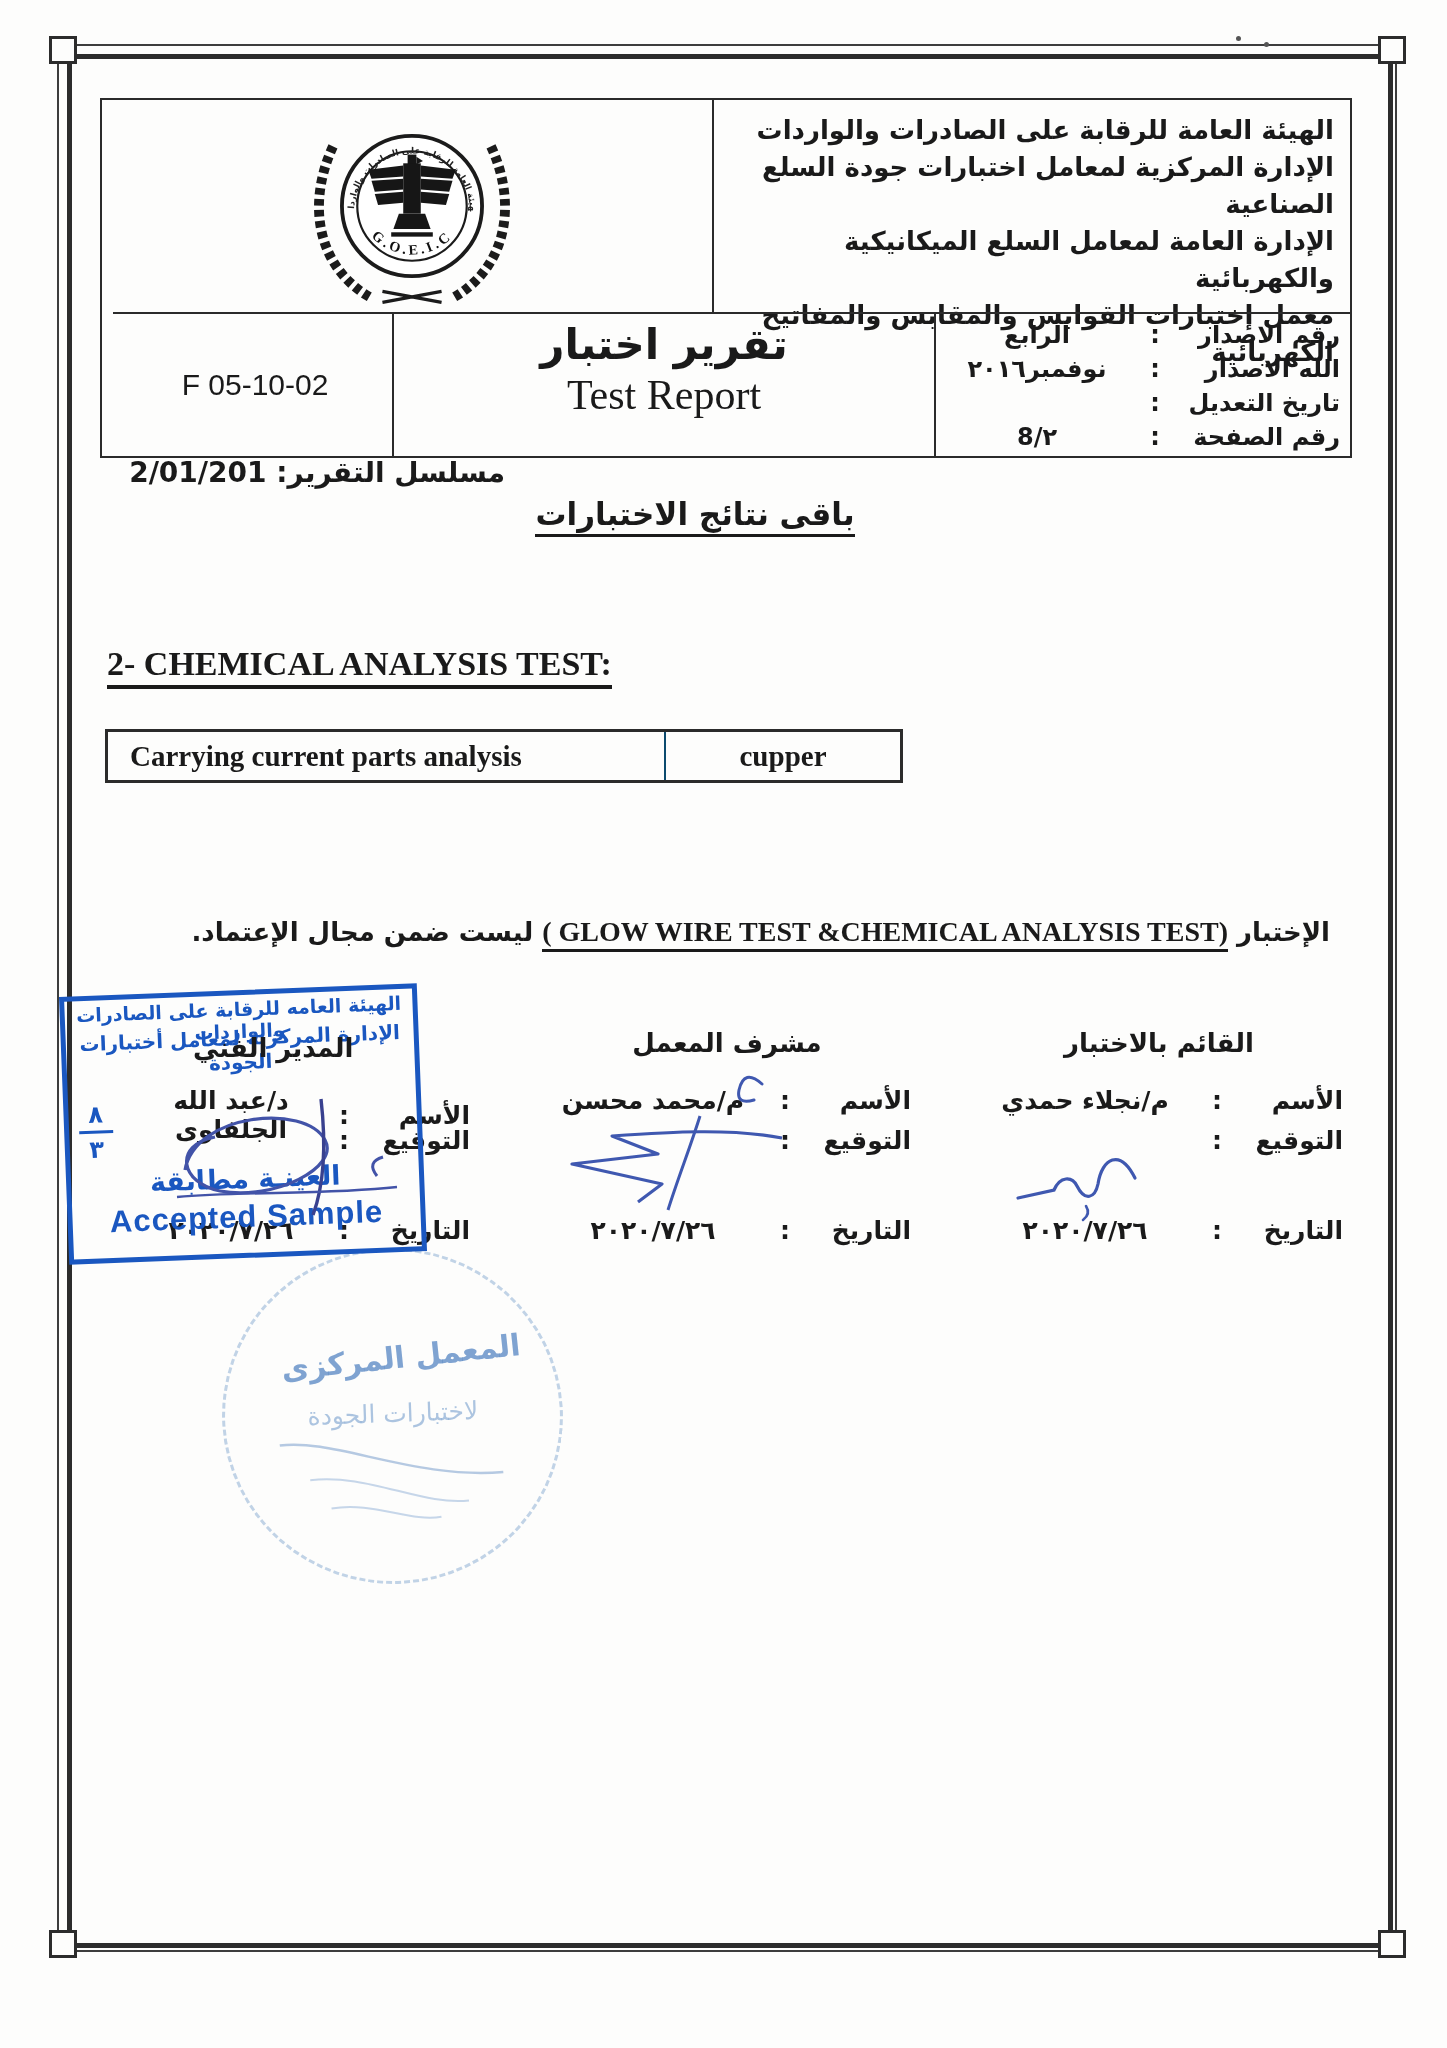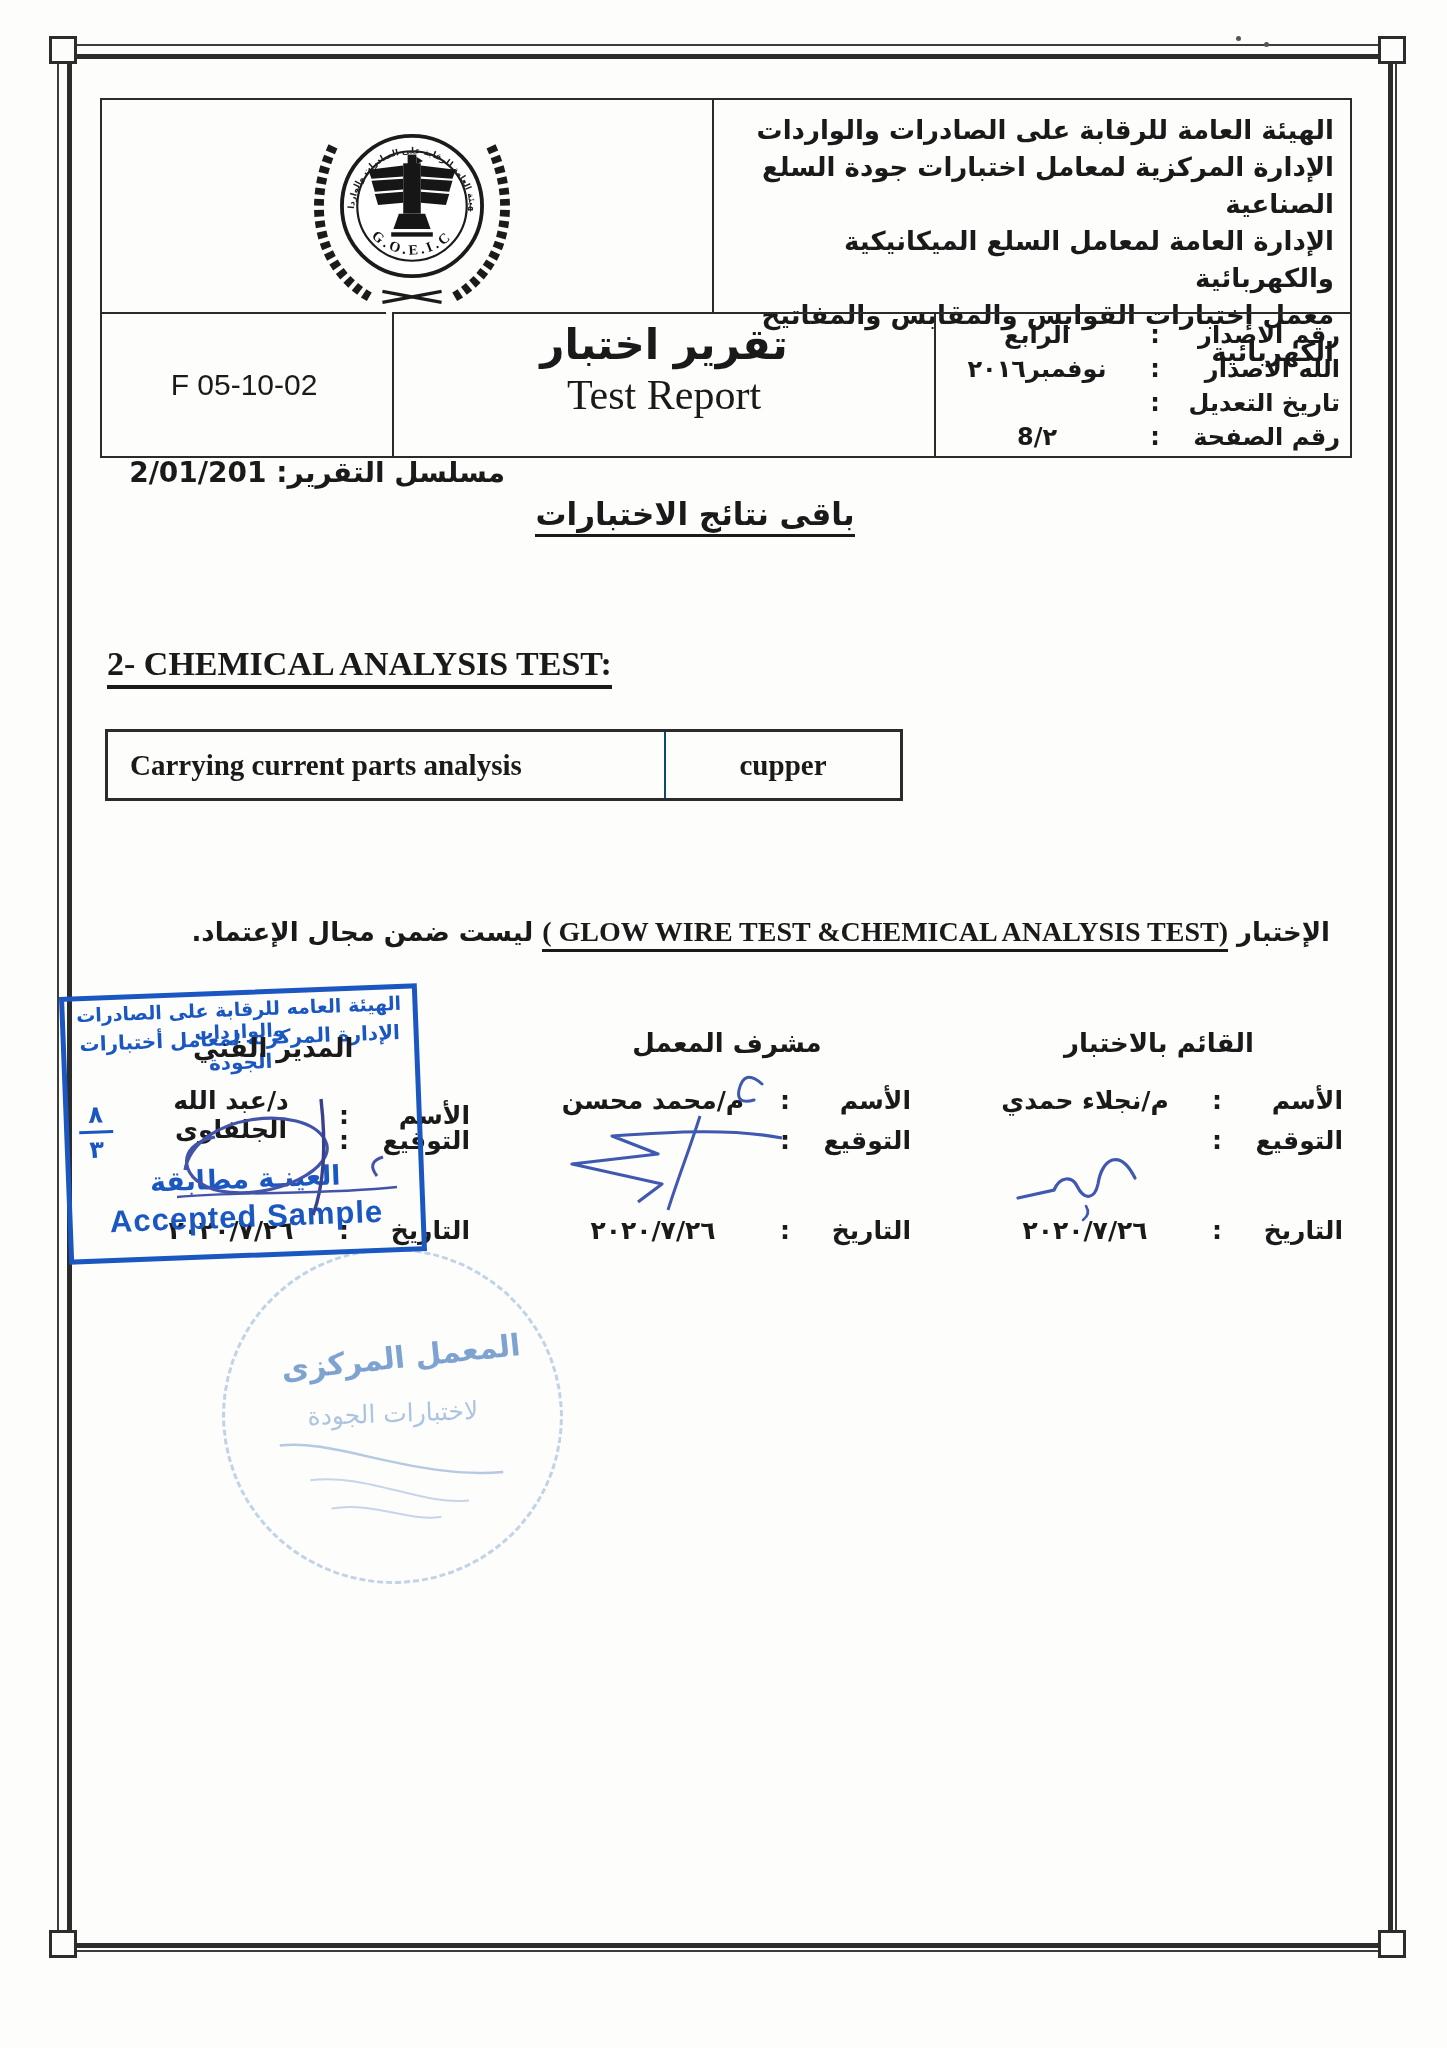--- a/index.html
+++ b/index.html
@@ -11,21 +11,21 @@
   .frame-inner{left:67px;top:54px;width:1316px;height:1884px;border:5px solid #2c2c2c;}
   .corner{width:22px;height:22px;border:3px solid #2c2c2c;background:#fdfdfc;}
   .scan-dot{width:5px;height:5px;border-radius:50%;background:#555;}
   
   .hdr{left:100px;top:98px;width:1248px;height:356px;border:2px solid #2b2b2b;}
   .cell{position:absolute;box-sizing:border-box;}
   .c-logo{left:0;top:0;width:610px;height:212px;}
   .c-org{left:610px;top:0;width:638px;height:212px;border-left:2px solid #2b2b2b;
          direction:rtl;text-align:right;padding:12px 16px 0 0;font-weight:700;
          font-size:26px;line-height:37px;}
-  .c-form{left:0;top:212px;width:284px;height:144px;border-top:2px solid #2b2b2b;
+  .c-form{left:11px;top:212px;width:284px;height:144px;border-top:2px solid #2b2b2b;
           display:flex;align-items:center;justify-content:center;
           font-family:"Liberation Sans","DejaVu Sans",sans-serif;font-size:30px;}
   .c-title{left:290px;top:212px;width:542px;height:144px;border-top:2px solid #2b2b2b;
            border-left:2px solid #2b2b2b;text-align:center;}
   .t-ar{font-size:42px;font-weight:700;margin-top:6px;}
   .t-en{font-family:"Liberation Serif","DejaVu Serif",serif;font-size:42px;margin-top:2px;}
   .c-meta{left:832px;top:212px;width:416px;height:144px;border-top:2px solid #2b2b2b;
           border-left:2px solid #2b2b2b;direction:rtl;padding-top:4px;}
   .mrow{display:flex;font-weight:700;font-size:24px;height:34px;align-items:center;}
   .mlabel{width:168px;padding-right:10px;}
@@ -34,21 +34,21 @@
   
   .serial{left:105px;top:456px;width:400px;direction:rtl;text-align:right;font-weight:700;font-size:28px;}
   .contin{left:0;top:496px;width:1390px;text-align:center;font-weight:700;font-size:31px;}
   .contin span{border-bottom:3px solid #1a1a1a;padding-bottom:2px;}
   .chem{left:107px;top:645px;font-family:"Liberation Serif","DejaVu Serif",serif;
         font-weight:700;font-size:34px;}
   .chem span{border-bottom:4px solid #1a1a1a;padding-bottom:3px;}
   
   .atab{left:105px;top:729px;width:792px;border:3px solid #2b2b2b;
         font-family:"Liberation Serif","DejaVu Serif",serif;font-weight:700;font-size:29px;}
-  .arow{display:flex;height:66px;}
+  .arow{display:flex;height:48px;}
   .arow+.arow{border-top:2px solid #2b2b2b;}
   .ac1{width:556px;display:flex;align-items:center;box-sizing:border-box;}
   .ac2{flex:1;border-left:2px solid #0c4a6e;display:flex;align-items:center;justify-content:center;}
   .pl{padding-left:22px;} .ctr{justify-content:center;}
   
   .note{left:95px;top:916px;width:1235px;direction:rtl;font-size:26px;font-weight:700;}
   .note .eng{direction:ltr;unicode-bidi:isolate;font-family:"Liberation Serif","DejaVu Serif",serif;
              font-size:28px;border-bottom:3px solid #1a1a1a;padding-bottom:2px;}
   
   .sigcol{width:368px;direction:rtl;}

